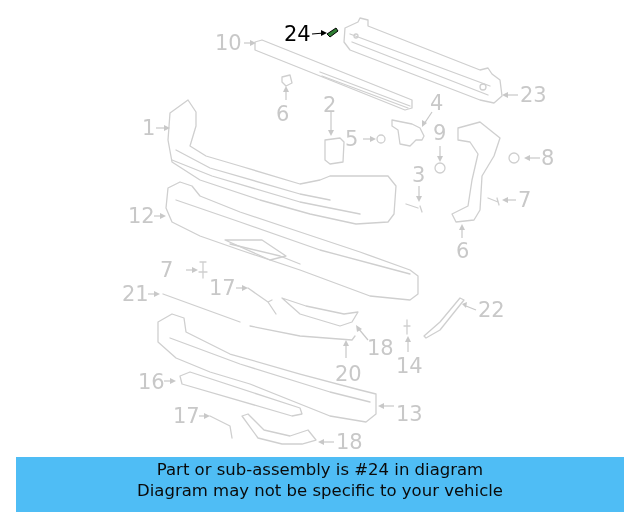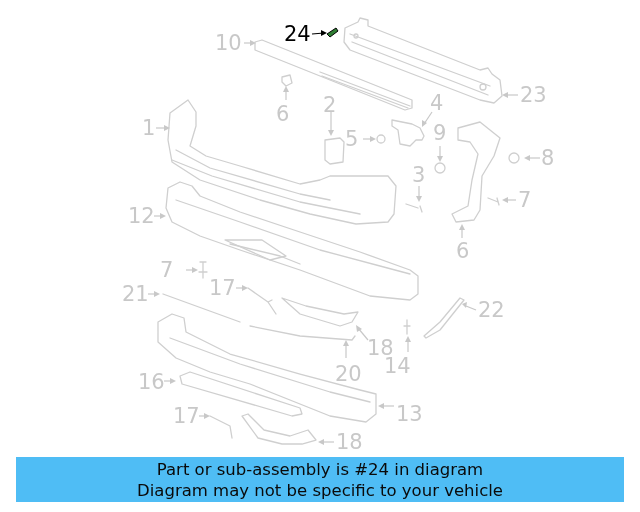--- a/index.html
+++ b/index.html
@@ -6,21 +6,21 @@
     body { width: 640px; height: 512px; position: relative; overflow: hidden; font-family: "DejaVu Sans", sans-serif; }
     #diagram { position: absolute; left: 0; top: 0; width: 640px; height: 512px; }
     .callout { position: absolute; font-family: "DejaVu Sans", sans-serif; font-size: 21px; color: #c8c8c8; line-height: 1; white-space: nowrap; }
     .callout.highlight { color: #000000; }
     .part { fill: none; stroke: #cfcfcf; stroke-width: 1.3; stroke-linejoin: round; stroke-linecap: round; }
     .part-fill { fill: #ffffff; stroke: #cfcfcf; stroke-width: 1.3; stroke-linejoin: round; }
     .leader { stroke: #c8c8c8; stroke-width: 1.2; fill: none; }
     .arrowhead { fill: #c8c8c8; }
     .leader.hl { stroke: #000; }
     .arrowhead.hl { fill: #000; }
-    #banner { position: absolute; left: 16px; top: 457px; width: 608px; height: 45px; background: #4fbdf5; text-align: center; color: #0a0a0a; font-family: "DejaVu Sans", sans-serif; font-size: 16.5px; line-height: 21px; padding-top: 2px; box-sizing: border-box; }
+    #banner { position: absolute; left: 16px; top: 457px; width: 608px; height: 55px; background: #4fbdf5; text-align: center; color: #0a0a0a; font-family: "DejaVu Sans", sans-serif; font-size: 16.5px; line-height: 21px; padding-top: 2px; box-sizing: border-box; }
     #banner div { white-space: nowrap; }
   </style>
 </head>
 <body>
 
 <svg id="diagram" viewBox="0 0 640 512" xmlns="http://www.w3.org/2000/svg">
 
   <g>
     <path class="part-fill" d="M345,28 L358,22 L360,18 L368,20 L368,26 L480,70 L488,68 L492,74 L500,80 L502,96 L494,103 L480,100 L350,50 L344,42 Z"></path>
     <path class="part" d="M350,34 L490,86"></path>
@@ -162,21 +162,21 @@
 <div class="callout" style="left:412px;top:165px;">3</div>
 <div class="callout" style="left:518px;top:190px;">7</div>
 <div class="callout" style="left:128px;top:206px;">12</div>
 <div class="callout" style="left:456px;top:241px;">6</div>
 <div class="callout" style="left:160px;top:260px;">7</div>
 <div class="callout" style="left:122px;top:284px;">21</div>
 <div class="callout" style="left:209px;top:278px;">17</div>
 <div class="callout" style="left:478px;top:300px;">22</div>
 <div class="callout" style="left:367px;top:338px;">18</div>
 <div class="callout" style="left:335px;top:364px;">20</div>
-<div class="callout" style="left:384px;top:356px;">14</div>
+<div class="callout" style="left:396px;top:356px;">14</div>
 <div class="callout" style="left:138px;top:372px;">16</div>
 <div class="callout" style="left:396px;top:396px;margin-top:8px;">13</div>
 <div class="callout" style="left:173px;top:406px;">17</div>
 <div class="callout" style="left:336px;top:432px;">18</div>
 
 <div id="banner">
   <div>Part or sub-assembly is #24 in diagram</div>
   <div>Diagram may not be specific to your vehicle</div>
 </div>
 

